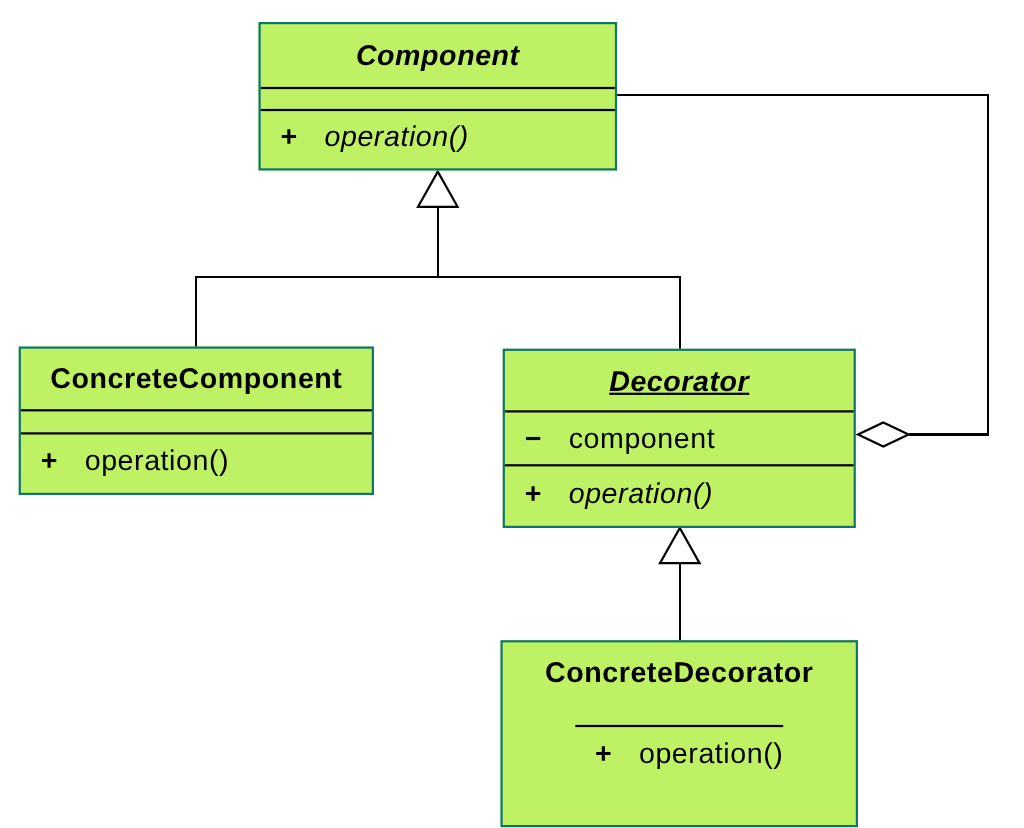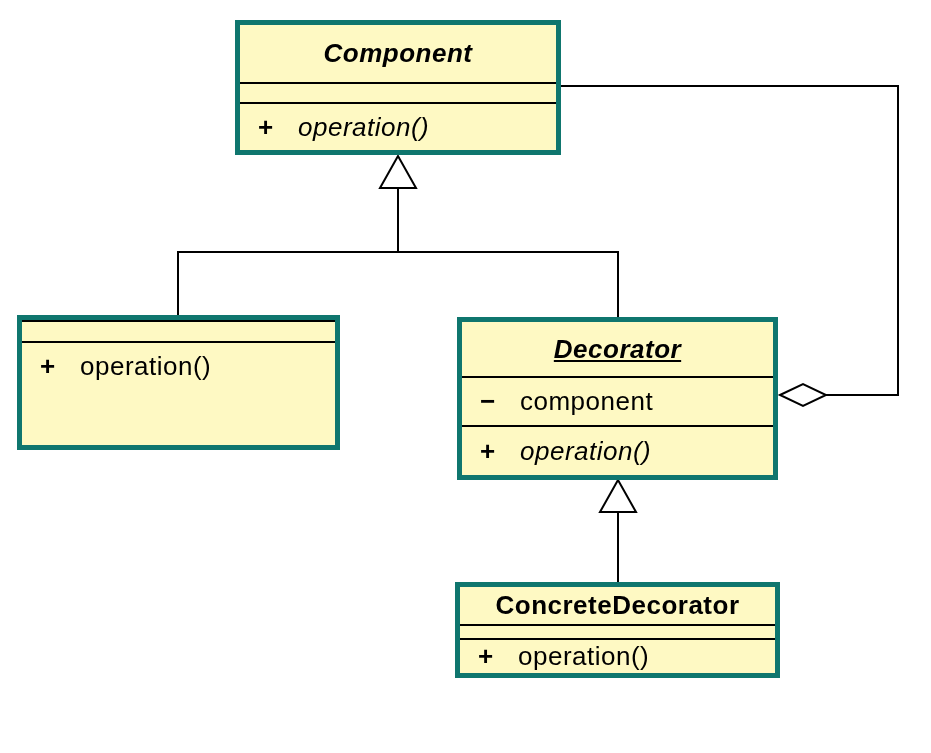--- a/index.html
+++ b/index.html
@@ -15,22 +15,22 @@
     background: #ffffff;
     overflow: hidden;
   }
   svg.connectors {
     position: absolute;
     left: 0; top: 0;
     width: 931px; height: 753px;
   }
   .uml-class {
     position: absolute;
-    border: 5px solid #0f766e;
-    background: #fef9c3;
+    border: 2px solid #0f766e;
+    background: #bef264;
     display: flex;
     flex-direction: column;
   }
   .uml-title {
     display: flex;
     align-items: center;
     justify-content: center;
     font-weight: bold;
     font-size: 26px;
     letter-spacing: 0.5px;
@@ -82,20 +82,21 @@
     <div class="uml-section" style="height:20px;"></div>
     <div class="uml-section" style="height:48px;">
       <div class="member-row">
         <span class="vis">+</span>
         <span class="italic">operation()</span>
       </div>
     </div>
   </div>
 
   <div class="uml-class" style="left:17px; top:315px; width:323px; height:135px;">
+    <div class="uml-title" style="height:55px;">ConcreteComponent</div>
     <div class="uml-section" style="height:21px;"></div>
     <div class="uml-section" style="height:49px;">
       <div class="member-row">
         <span class="vis">+</span>
         <span>operation()</span>
       </div>
     </div>
   </div>
 
   <div class="uml-class" style="left:457px; top:317px; width:321px; height:163px;">
@@ -107,21 +108,21 @@
       </div>
     </div>
     <div class="uml-section" style="height:50px;">
       <div class="member-row">
         <span class="vis">+</span>
         <span class="italic">operation()</span>
       </div>
     </div>
   </div>
 
-  <div class="uml-class" style="left:455px; top:582px; width:325px; height:96px;">
+  <div class="uml-class" style="left:455px; top:582px; width:325px; height:170px;align-items:center;">
     <div class="uml-title" style="height:54px;">ConcreteDecorator</div>
     <div class="uml-section" style="height:21px;"></div>
     <div class="uml-section" style="height:50px;">
       <div class="member-row">
         <span class="vis">+</span>
         <span>operation()</span>
       </div>
     </div>
   </div>
 

